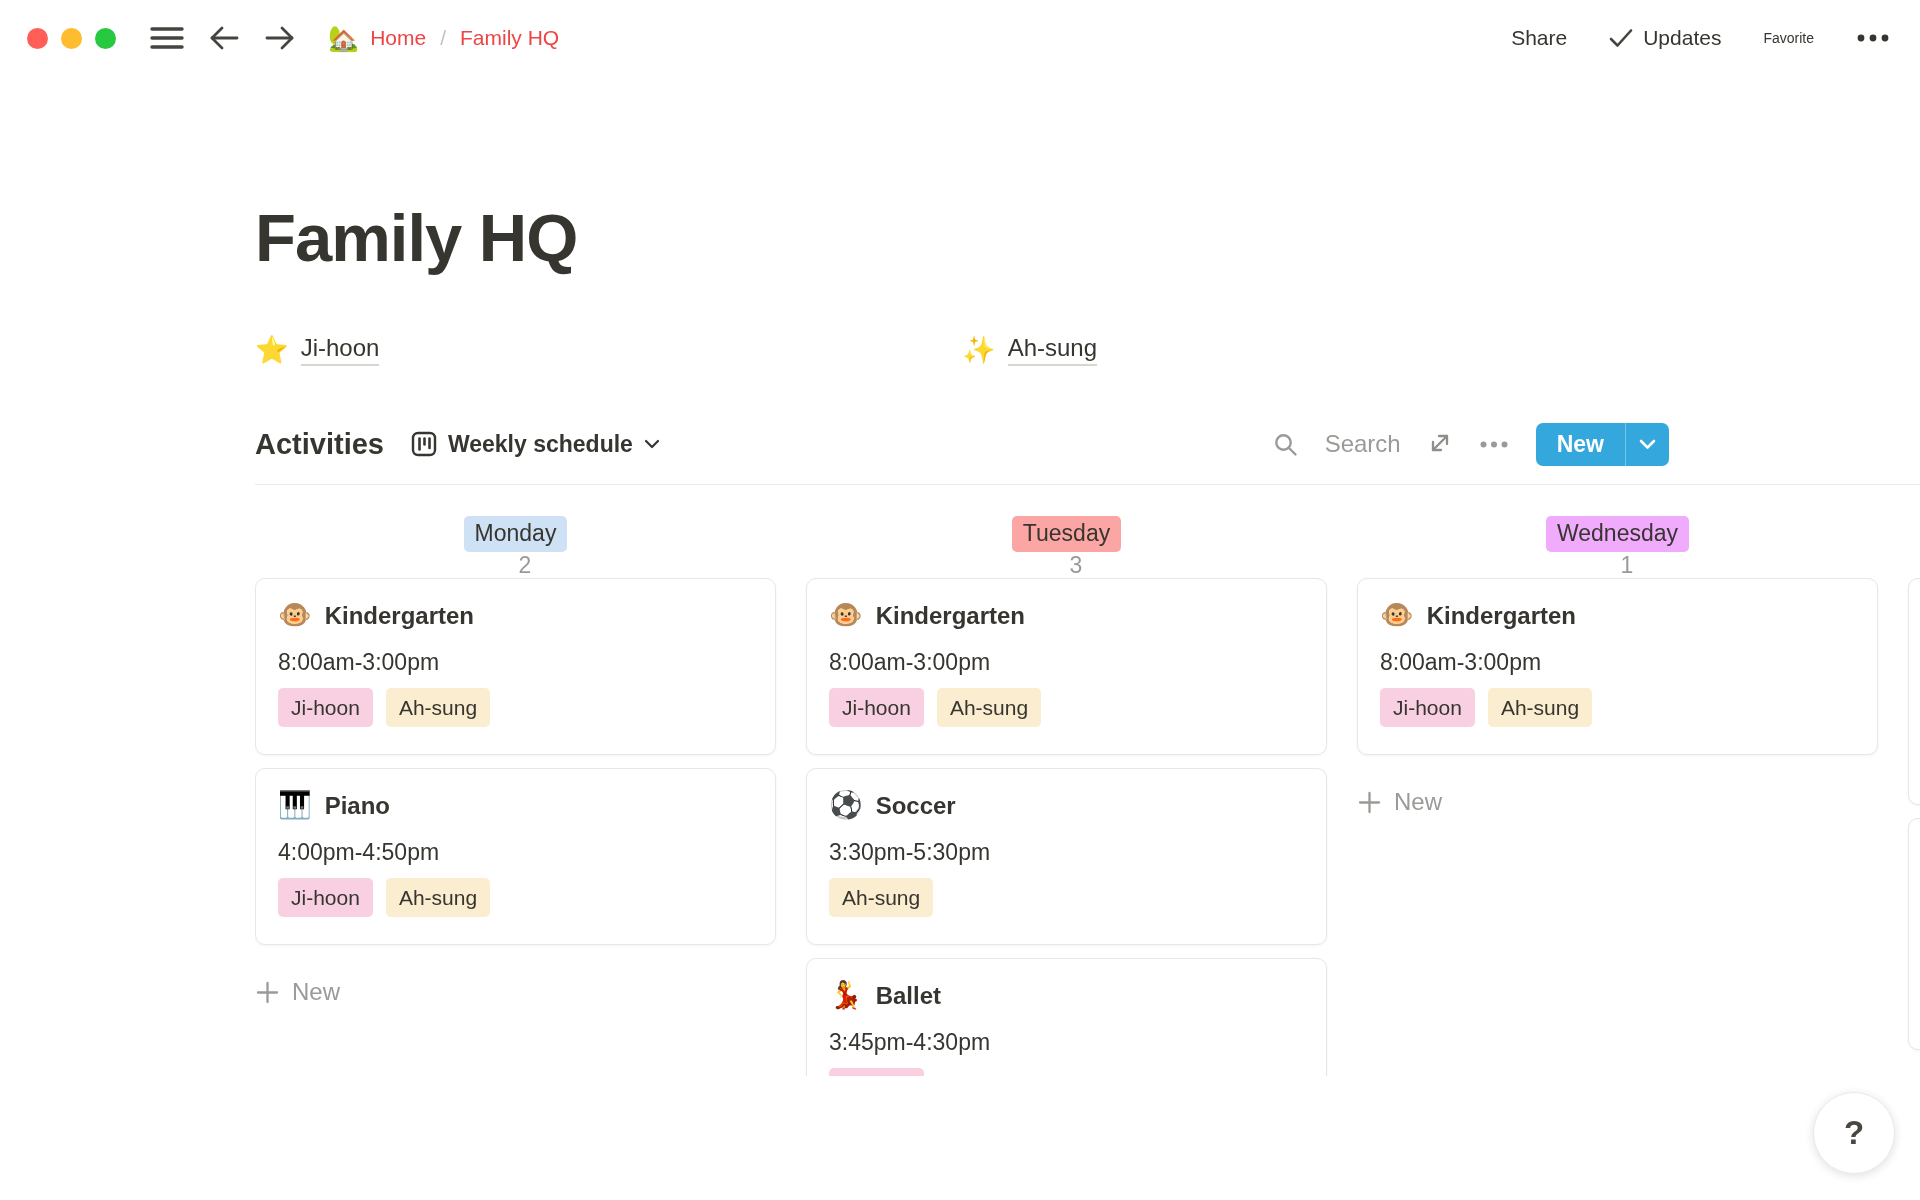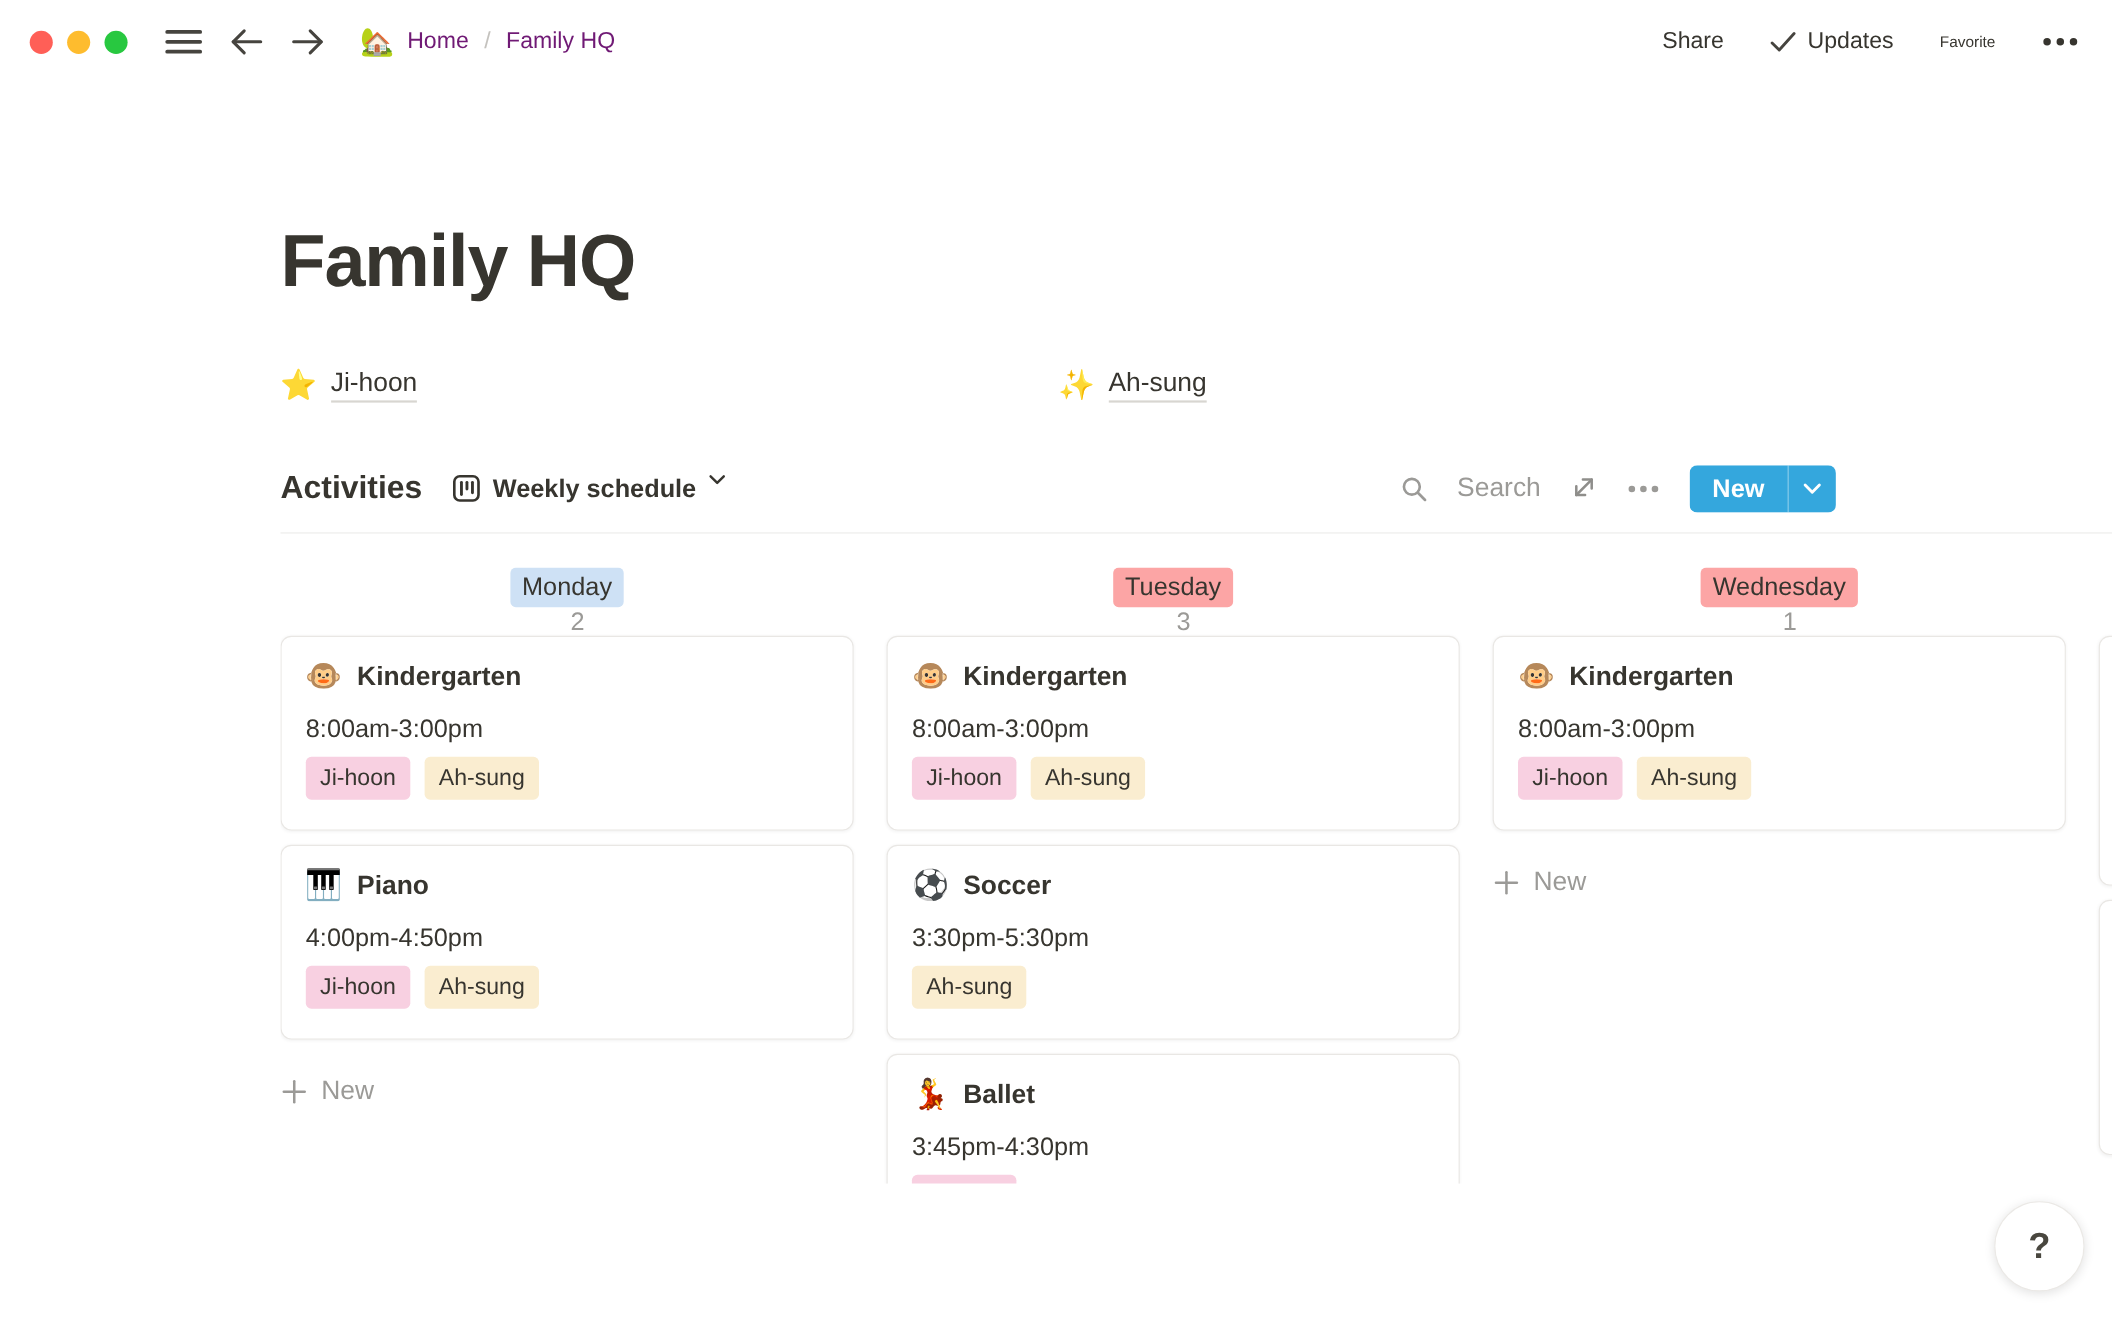--- a/index.html
+++ b/index.html
@@ -7,38 +7,38 @@
               font-family:"Liberation Sans", sans-serif; color:#37352F; }
   button { font-family:inherit; cursor:pointer; background:none; border:none; color:inherit; }
 
   
   .topbar { height:76px; display:flex; align-items:center; padding:0 30px 0 27px; }
   .traffic { display:flex; gap:13px; margin-right:34px; }
   .tl { width:21px; height:21px; border-radius:50%; display:inline-block; }
   .iconbtn { display:flex; align-items:center; margin-right:24px; padding:0; }
   .breadcrumb { display:flex; align-items:center; gap:11px; font-size:21px; margin-left:8px; }
   .crumb-icon { font-size:25px; line-height:1; }
-  .crumb { color:#701a75; text-decoration:none; cursor:pointer; }
+  .crumb { color:#ef4444; text-decoration:none; cursor:pointer; }
   .crumb-sep { color:#C4C2BE; margin:0 3px; }
   .topbar-right { margin-left:auto; display:flex; align-items:center; gap:42px; font-size:21px; }
   .updates-btn { display:flex; align-items:center; gap:10px; font-size:21px; }
 
   
   main { padding:0 251px 0 255px; }
   .page-title { font-size:67px; font-weight:700; letter-spacing:-1px; margin-top:122px; line-height:1.2; }
   .kids-heading { font-size:31px; font-weight:700; margin-top:56px; }
   .kid-links { display:flex; margin-top:56px; }
   .kid-link { display:flex; align-items:center; gap:12px; width:780px; cursor:pointer; }
   .kid-icon { font-size:27px; line-height:1; }
   .kid-label { font-size:24px; font-weight:500; border-bottom:2px solid #D8D6D1; padding-bottom:2px; }
 
   
   .collection-toolbar { display:flex; align-items:center; margin-top:54px; height:48px; }
   .activities-heading { font-size:29px; font-weight:700; }
-  .view-switch { display:flex; gap:11px; margin-left:27px;
+  .view-switch { display:flex; align-items:center; gap:11px; margin-left:27px;
                  font-size:23px; font-weight:600; }
   .toolbar-right { margin-left:auto; display:flex; align-items:center; gap:27px; }
   .searchbox { display:flex; align-items:center; gap:27px; color:#9B9A97; font-size:24px; }
   .new-group { display:flex; height:43px; border-radius:7px; overflow:hidden; }
   .new-main { padding:0 21px; color:#fff; font-size:23px; font-weight:600;
               border-right:1px solid rgba(255,255,255,0.35); }
   .new-chev { width:43px; display:grid; place-items:center; }
 
   .board-divider { height:1px; background:#ECEBE9; margin:16px -251px 0 0; }
 
@@ -312,21 +312,21 @@
     <div class="card-time">3:45pm-4:30pm</div>
     <div class="card-tags">
               <span class="tag" style="background: rgb(248, 208, 225);">Ji-hoon</span>
             </div>
   </article>
         </div>
 
   </section>
       <section class="column">
     <header class="col-head">
-      <span class="pill" style="background: #fca5a5;">Wednesday</span>
+      <span class="pill" style="background: #f0abfc;">Wednesday</span>
       <span class="count">1</span>
       <span class="col-actions">
         <button aria-label="column options">
           <svg width="28" height="9" viewBox="0 0 28 9">
             <g fill="#A3A19D">
                   <circle cx="4" cy="4.5" r="2.9"></circle>
                   <circle cx="14" cy="4.5" r="2.9"></circle>
                   <circle cx="24" cy="4.5" r="2.9"></circle>
                 </g>
           </svg>

